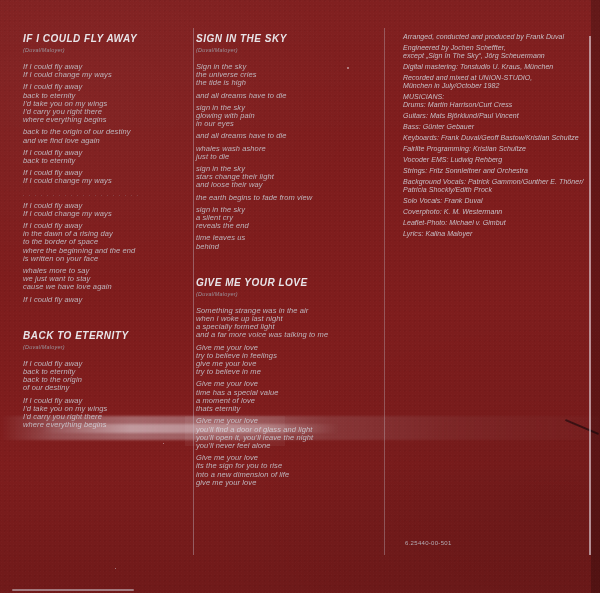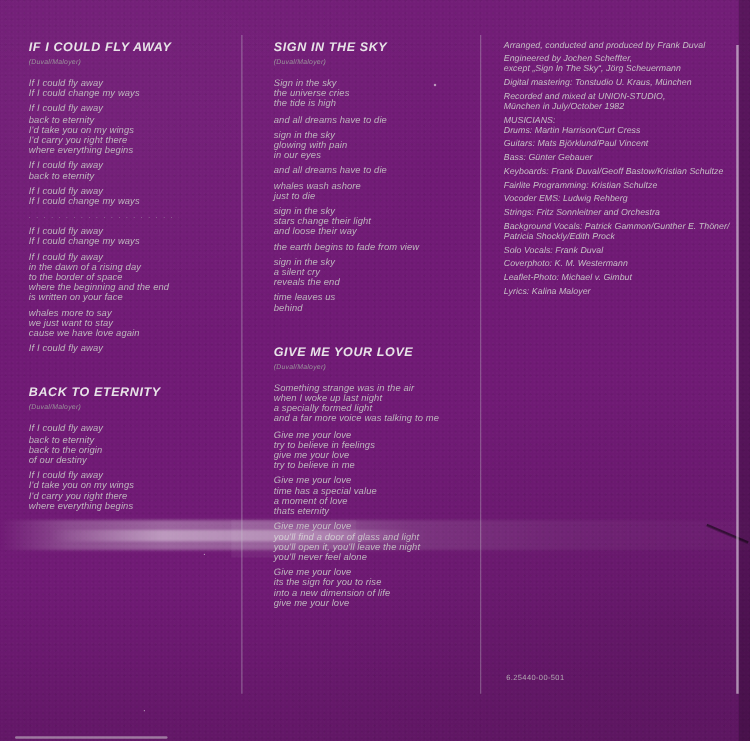--- a/index.html
+++ b/index.html
@@ -1,18 +1,18 @@
 <!DOCTYPE html>
 <html><head>
 <meta charset="utf-8">
 <style>
   html,body { margin:0; padding:0; background:#111; }
   .page {
     position:relative; width:600px; height:593px; overflow:hidden;
-    background-color:#701a75;
+    background-color:#7f1d1d;
     font-family:"Liberation Sans", sans-serif;
   }
   
   .grain {
     position:absolute; inset:0; pointer-events:none;
     background-image:
       radial-gradient(rgba(255,255,255,0.02) 1px, transparent 1px),
       radial-gradient(rgba(0,0,0,0.06) 1px, transparent 1px);
     background-size:3px 3px, 5px 5px;
     background-position:0 0, 2px 3px;
@@ -53,21 +53,21 @@
   }
   .crease-diag {
     position:absolute; left:564px; top:426px; width:36px; height:2px;
     background:rgba(8,4,8,0.55); transform:rotate(23deg); filter:blur(0.5px);
   }
   .speck { position:absolute; width:2px; height:2px; border-radius:50%; background:rgba(225,219,225,0.65); }
 
   
   .col { position:absolute; top:33px; }
   .col-left  { left:23px;  width:168px; }
-  .col-mid   { left:219px; width:172px; }
+  .col-mid   { left:196px; width:172px; }
   .col-right { left:403px; width:188px; }
 
   .song-title {
     margin:0 0 3px 0; font-size:10px; font-weight:bold; font-style:italic;
     letter-spacing:0.5px; color:#e8e4e8;
   }
   .song-writer {
     margin:0 0 10px 0; font-size:5.5px; font-style:italic; color:#9b949c; letter-spacing:0.2px;
   }
   .stanza {
@@ -100,20 +100,22 @@
   <div class="col col-left">
     <h2 class="song-title">IF I COULD FLY AWAY</h2>
     <p class="song-writer">(Duval/Maloyer)</p>
     <p class="stanza">If I could fly away
 If I could change my ways</p>
     <p class="stanza">If I could fly away
 back to eternity
 I'd take you on my wings
 I'd carry you right there
 where everything begins</p>
+    <p class="stanza">back to the origin of our destiny
+and we find love again</p>
     <p class="stanza">If I could fly away
 back to eternity</p>
     <p class="stanza">If I could fly away
 If I could change my ways</p>
     <p class="dotted-sep">. . . . . . . . . . . . . . . . . . . . . . . . . .</p>
     <p class="stanza">If I could fly away
 If I could change my ways</p>
     <p class="stanza">If I could fly away
 in the dawn of a rising day
 to the border of space

